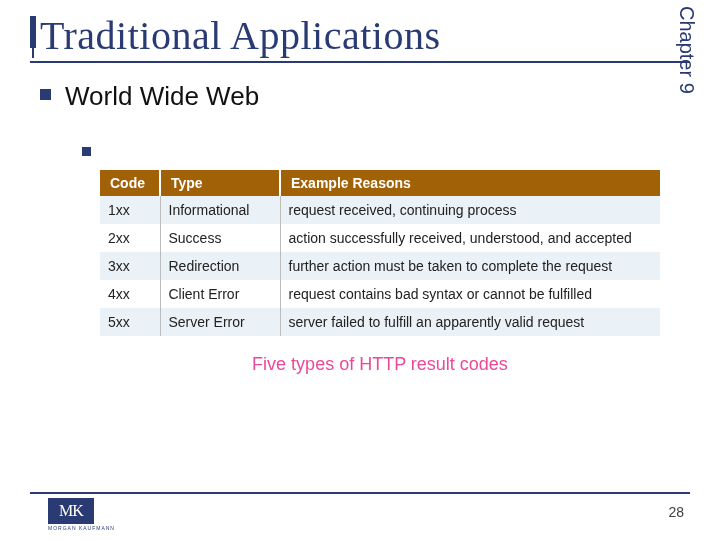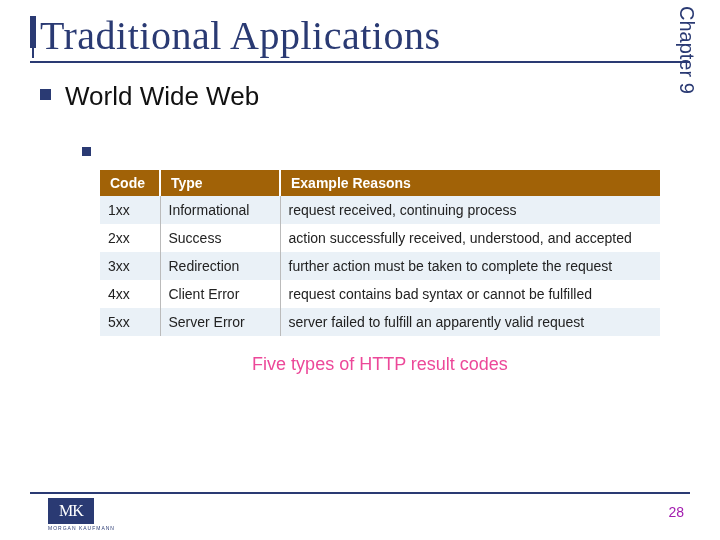--- a/index.html
+++ b/index.html
@@ -27,21 +27,21 @@
   .tbl th { background: #a16207; color: #fff; font-weight: bold; font-size: 14px; text-align: left; padding: 5px 10px; border-right: 2px solid #fff; }
   .tbl th:last-child { border-right: none; }
   .tbl td { font-size: 14px; color: #222; padding: 6px 8px; border-right: 1px solid #bbb; background: #fff; }
   .tbl td:last-child { border-right: none; }
   .tbl tbody tr.alt td { background: #eaf1f7; }
   .col-code { width: 60px; }
   .col-type { width: 120px; }
   .caption { text-align: center; font-size: 18px; color: #ec4899; margin-top: 18px; }
 
   .footer-rule { position: absolute; left: 30px; right: 30px; bottom: 46px; border: none; border-top: 2px solid #2a3a73; }
-  .page-num { position: absolute; right: 36px; bottom: 20px; font-size: 14px; color: #a21caf; }
+  .page-num { position: absolute; right: 36px; bottom: 20px; font-size: 14px; color: #404040; }
 
   .logo { position: absolute; left: 24px; bottom: 6px; width: 86px; height: 36px; padding-left: 24px; }
   .logo-box { width: 46px; height: 26px; background: #2a3a73; display: flex; align-items: center; justify-content: center; }
   .logo-mk { color: #fff; font-family: "Times New Roman", serif; font-size: 16px; letter-spacing: -1px; }
   .logo-sub { font-size: 5px; letter-spacing: 1px; color: #2a3a73; margin-top: 1px; white-space: nowrap; }
 </style>
 </head>
 <body>
 
 <div class="slide">

